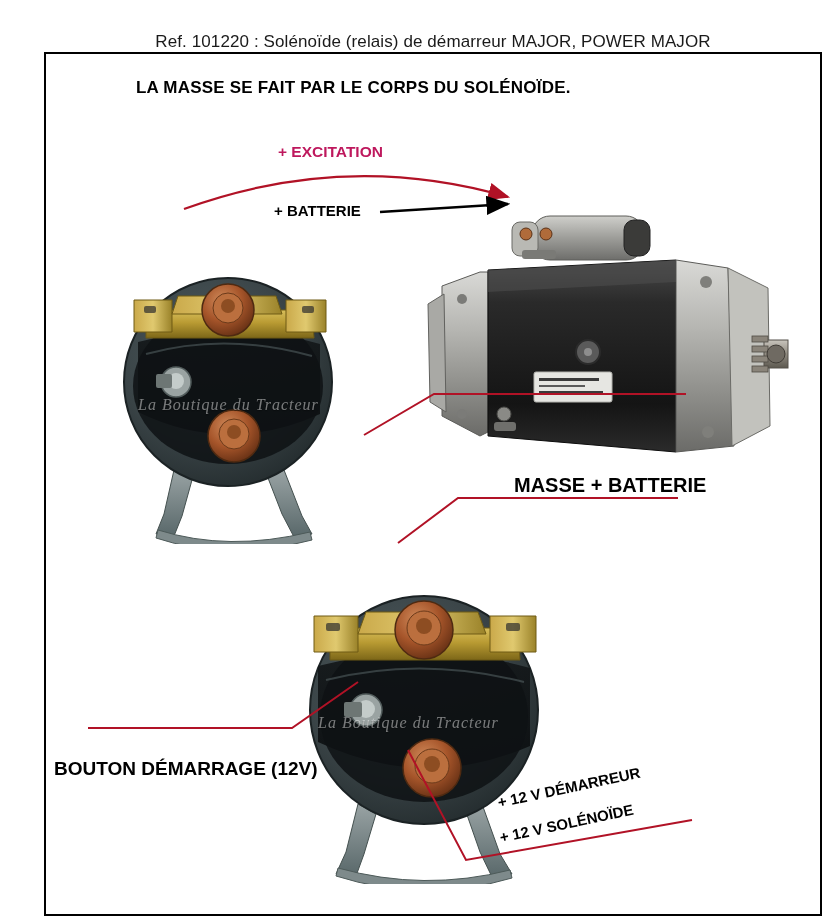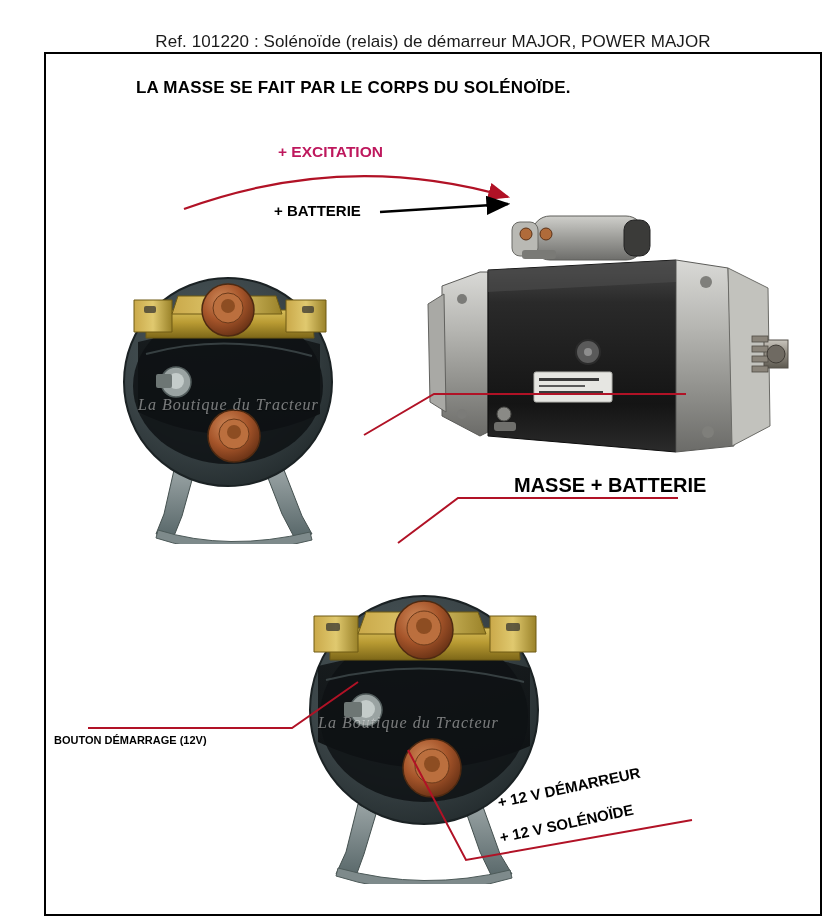--- a/index.html
+++ b/index.html
@@ -85,22 +85,22 @@
     font-size: 15px;
   }
   .lbl-masse-batterie {
     left: 428px;
     top: 420px;
     font-size: 20px;
     margin-left: 40px;
   }
   .lbl-bouton {
     left: 8px;
-    top: 680px;
-    font-size: 11px;
+    top: 704px;
+    font-size: 19px;
   }
   .lbl-12v-demarreur {
     left: 450px;
     top: 740px;
     font-size: 15px;
     transform: rotate(-12deg);
     transform-origin: left top;
   }
   .lbl-12v-solenoide {
     left: 452px;

